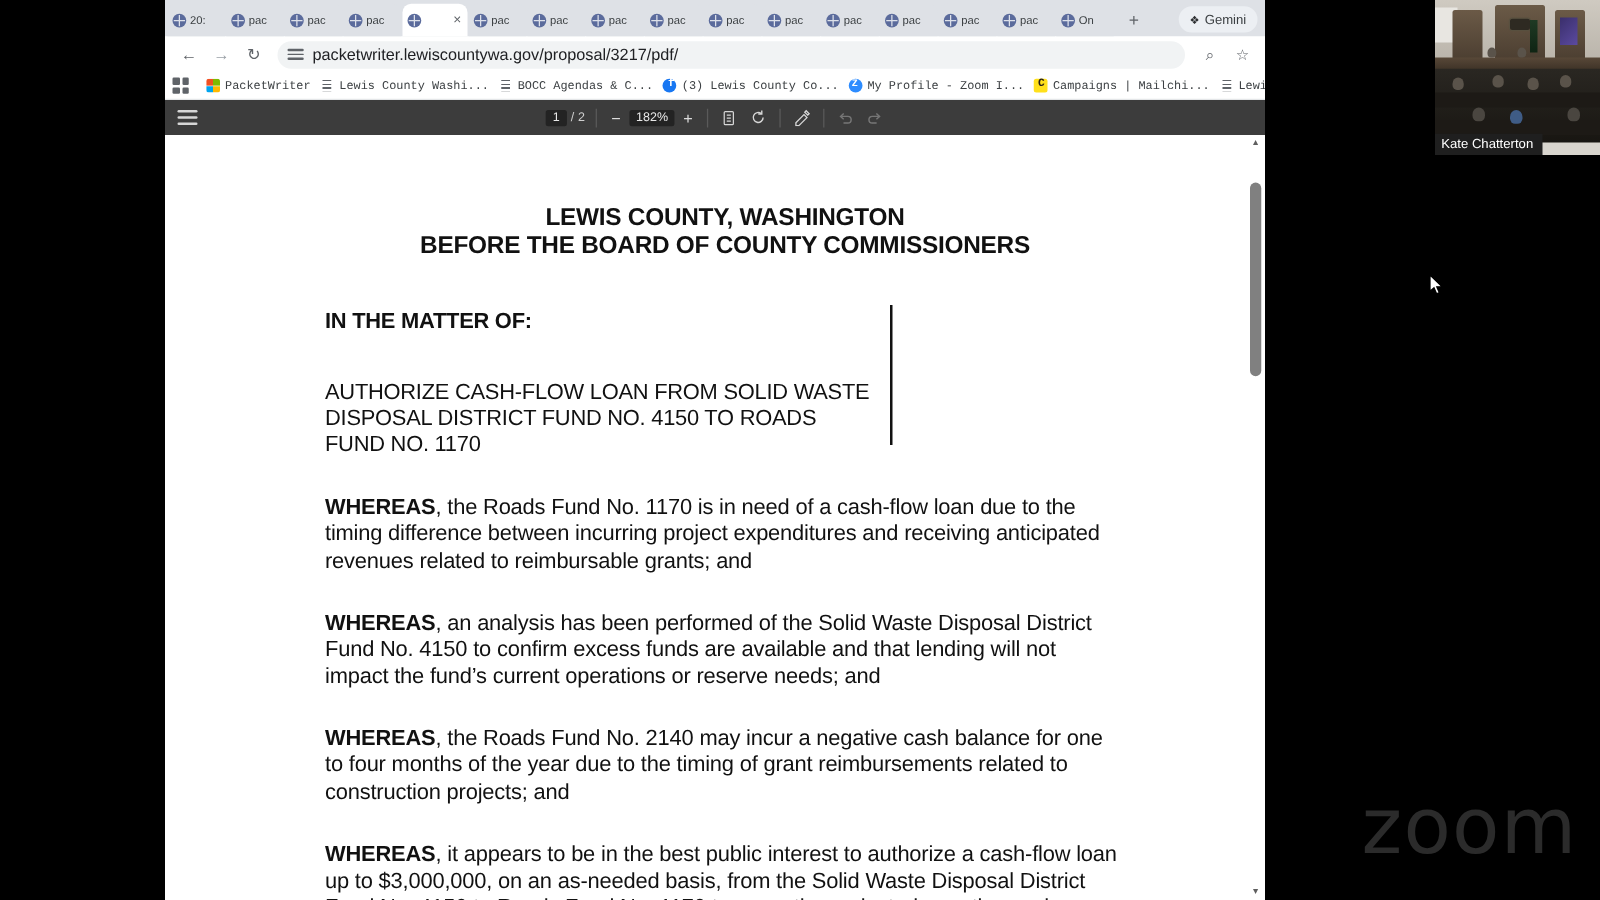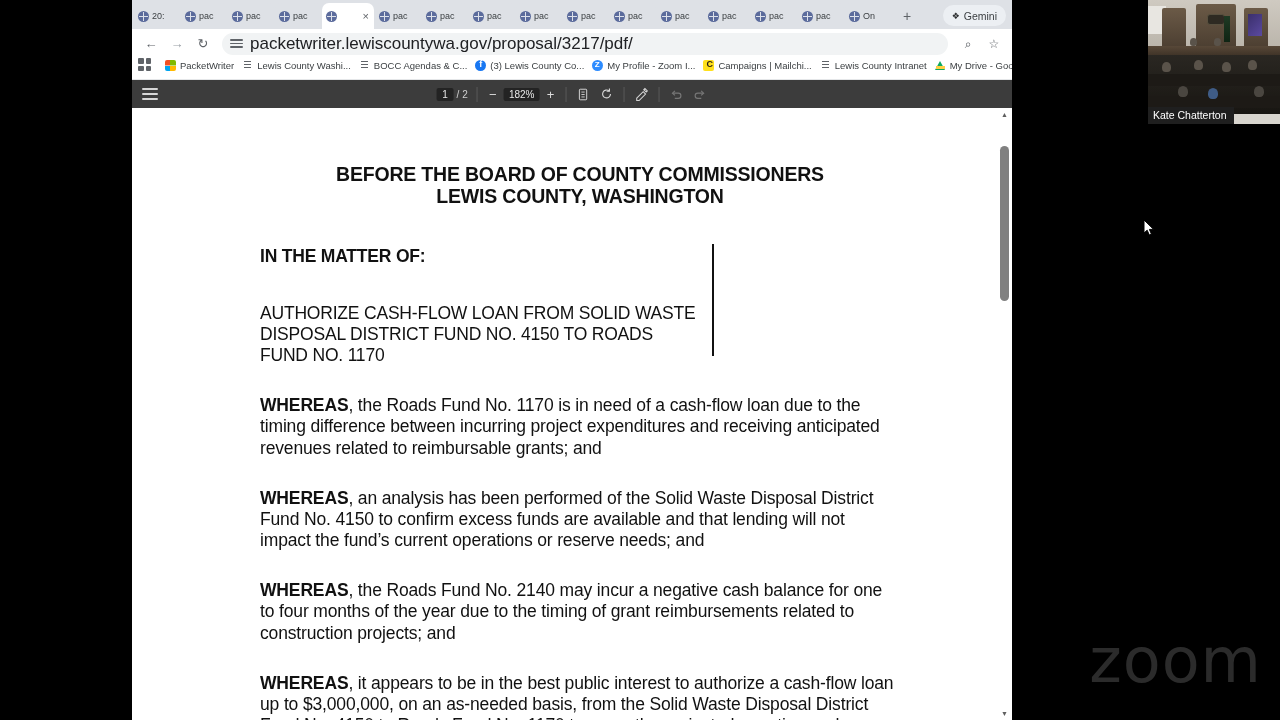--- a/index.html
+++ b/index.html
@@ -101,31 +101,32 @@
     width: 13px; height: 12px; flex: 0 0 13px;
     display: flex; flex-direction: column; justify-content: space-evenly;
   }
   .omni-icon i {
     display: block; height: 1.5px; background: #5f6368; border-radius: 1px;
     position: relative;
   }
   .omni-icon i:nth-child(1) { width: 100%; }
   .omni-icon i:nth-child(2) { width: 100%; }
   .omni-icon i:nth-child(3) { width: 100%; }
-  .omni-url { font-size: 17px; color: #202124; white-space: nowrap; }
+  .omni-url { font-size: 13px; color: #202124; white-space: nowrap; }
   .tb-right { display: flex; align-items: center; gap: 6px; padding-left: 6px; }
   .tb-icon { width: 20px; height: 20px; display:flex; align-items:center; justify-content:center; color:#5f6368; font-size: 12px; }
 
   
   .bookmarks {
     height: 22px; background: #fff;
-    display: flex; align-items: flex-start;
+    display: flex; align-items: center;
     padding: 0 6px; gap: 0;
     border-bottom: 1px solid #e4e6e8;
     overflow: hidden;
+    font-family: Liberation Mono, monospace;
   }
   .apps-grid {
     width: 13px; height: 13px; flex: 0 0 13px;
     display: grid; grid-template-columns: 1fr 1fr; grid-template-rows: 1fr 1fr;
     gap: 2px; margin-right: 2px;
   }
   .apps-grid span { background: #5f6368; border-radius: 1px; }
   .bm-sep { width: 1px; height: 13px; background: #dadce0; margin: 0 4px; }
   .bookmark {
     display: flex; align-items: center; gap: 4px;
@@ -485,22 +486,22 @@
                 <path d="M9.8 4.4L12.7 7l-2.9 2.6" fill="none" stroke="currentColor" stroke-width="1.3"></path>
               </svg>
           </div>
         </div>
       </div>
 
       <div class="pdf-stage">
         <div class="pdf-page">
 
           <div class="doc-title">
+            <div>LEWIS COUNTY, WASHINGTON</div>
             <div>BEFORE THE BOARD OF COUNTY COMMISSIONERS</div>
-            <div>LEWIS COUNTY, WASHINGTON</div>
           </div>
 
           <div class="matter-row">
             <div class="matter-divider"></div>
             <div class="matter-left">
               <div class="matter-head">IN THE MATTER OF:</div>
               <div class="matter-body">AUTHORIZE CASH-FLOW LOAN FROM SOLID WASTE DISPOSAL DISTRICT FUND NO. 4150 TO ROADS FUND NO. 1170</div>
             </div>
           </div>
 

